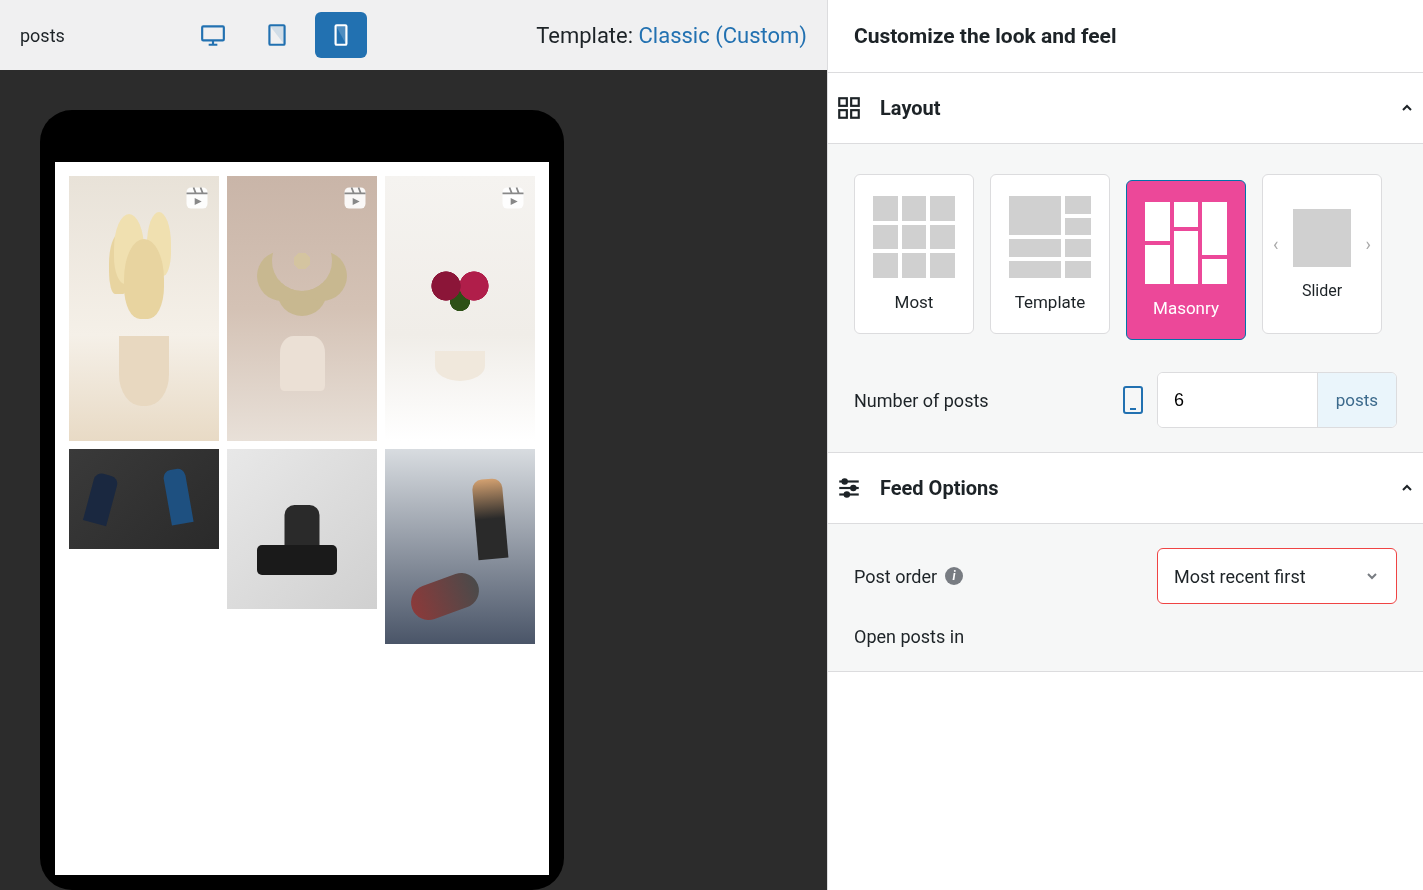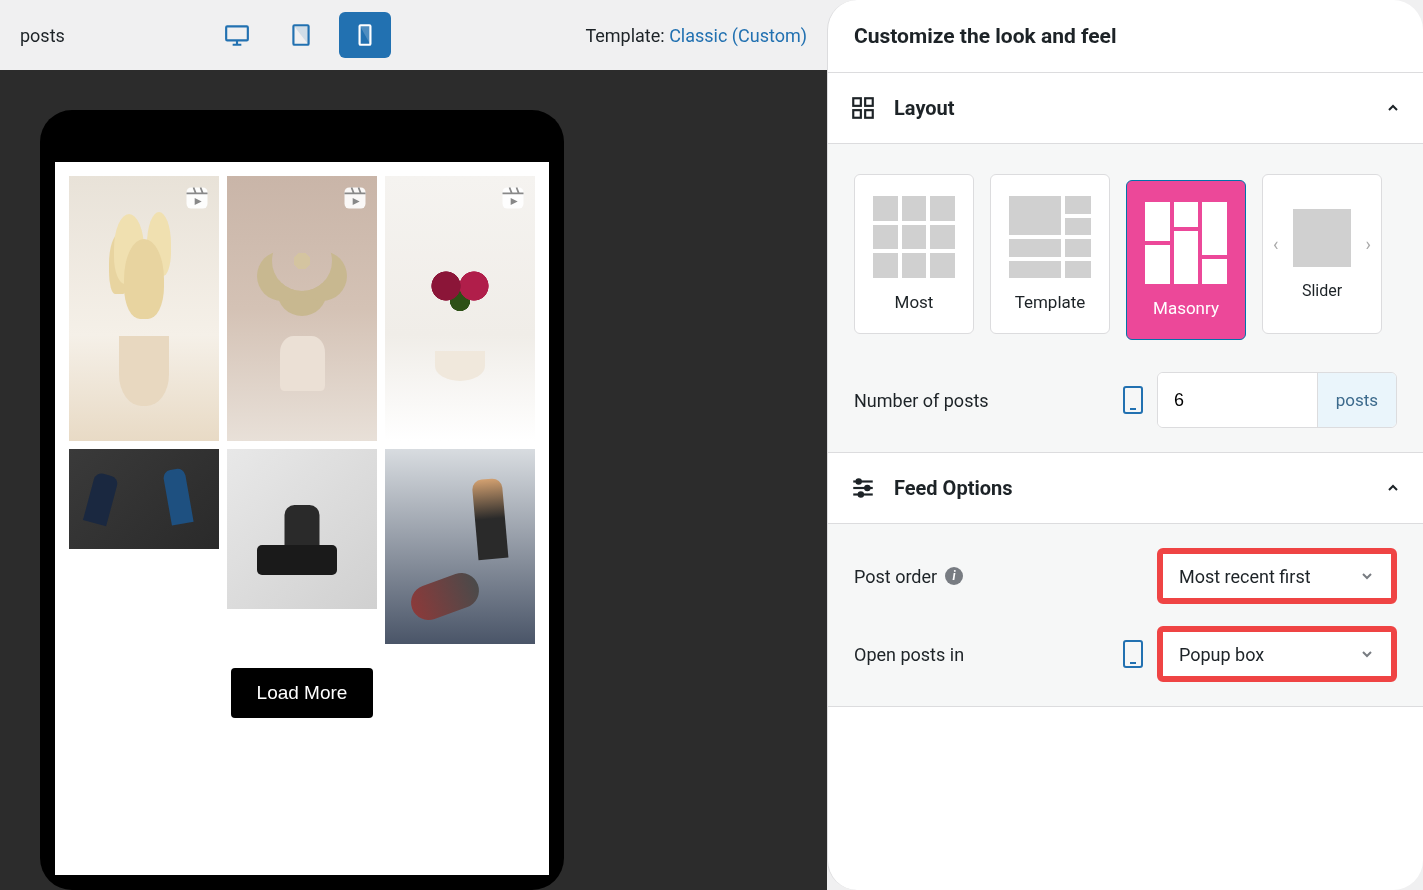--- a/index.html
+++ b/index.html
@@ -5,21 +5,21 @@
 * { box-sizing: border-box; margin: 0; padding: 0; }
 body { font-family: -apple-system, BlinkMacSystemFont, "Segoe UI", Roboto, sans-serif; background: #f0f0f1; color: #1d2327; overflow: hidden; }
 .app { display: flex; width: 1423px; height: 890px; }
 .left-area { flex: 1; display: flex; flex-direction: column; background: #2c2c2c; }
 .topbar { height: 70px; background: #f0f0f1; display: flex; align-items: center; padding: 0 20px; justify-content: space-between; }
 .topbar-left { font-size: 18px; color: #1d2327; }
 .topbar-center { display: flex; gap: 12px; align-items: center; }
 .device-btn { width: 52px; height: 46px; border-radius: 6px; display: flex; align-items: center; justify-content: center; cursor: pointer; }
 .device-btn.active { background: #2271b1; }
 .device-btn svg { width: 26px; height: 26px; }
-.topbar-right { font-size: 18px; color: #1d2327; margin-left: 48px; }
+.topbar-right { font-size: 22px; color: #1d2327; margin-left: 48px; }
 .topbar-right .link { color: #2271b1; cursor: pointer; }
 .preview-wrap { flex: 1; display: flex; align-items: flex-start; justify-content: flex-start; padding: 40px 0 0 40px; }
 .device-frame { width: 524px; height: 780px; background: #000; border-radius: 32px; padding: 52px 15px 15px 15px; }
 .device-screen { width: 100%; height: 100%; background: #fff; overflow: hidden; }
 .feed-grid { padding: 14px 14px 0 14px; display: flex; gap: 8px; }
 .feed-col { flex: 1; display: flex; flex-direction: column; gap: 8px; }
 .feed-item { width: 100%; position: relative; background: #ddd; }
 .feed-item .reel-icon { position: absolute; top: 8px; right: 8px; width: 28px; height: 28px; color: #fff; }
 .img-plant1 { height: 265px; background: linear-gradient(180deg, #e8e2d8 0%, #f5f0e8 60%, #e8dac5 100%); display:flex; align-items:center; justify-content:center; }
 .img-plant1::before { content:""; width:40px; height:80px; background:#e8d4a0; border-radius:50% 50% 40% 40%; box-shadow: -15px -30px 0 -5px #f0e0b0, 15px -35px 0 -8px #f0e0b0, -25px -15px 0 -10px #e8d4a0; position:relative; top:-30px; }
@@ -35,23 +35,23 @@
 .img-gym1::after { content:""; position:absolute; right:30px; top:20px; width:22px; height:55px; background:#1e5080; border-radius:8px 8px 0 0; transform:rotate(-10deg); }
 .img-gym2 { height: 160px; background: linear-gradient(135deg, #e8e8e8 0%, #d0d0d0 100%); position:relative; overflow:hidden; }
 .img-gym2::before { content:""; position:absolute; left:50%; top:35%; width:35px; height:70px; background:#2a2a2a; border-radius:10px 10px 0 0; transform:translateX(-50%); }
 .img-gym2::after { content:""; position:absolute; left:20%; top:60%; width:80px; height:30px; background:#1a1a1a; border-radius:5px; }
 .img-gym3 { height: 195px; background: linear-gradient(180deg, #d8dce0 0%, #4a5568 100%); position:relative; overflow:hidden; }
 .img-gym3::before { content:""; position:absolute; right:30px; top:30px; width:30px; height:80px; background:linear-gradient(180deg, #d2a070 0%, #2a2a2a 50%, #2a2a2a 100%); border-radius:10px 10px 0 0; transform:rotate(-5deg); }
 .img-gym3::after { content:""; position:absolute; left:25px; bottom:30px; width:70px; height:35px; background:linear-gradient(90deg, #8b3a3a 0%, #4a4a4a 100%); border-radius:20px; transform:rotate(-20deg); }
 .load-more-wrap { display: flex; justify-content: center; padding: 24px 0 40px 0; }
 .load-more-btn { background: #000; color: #fff; border: none; padding: 14px 26px; font-size: 19px; border-radius: 4px; cursor: pointer; }
 
-.sidebar { width: 596px; background: #fff; border-left: 1px solid #dcdcde; display: flex; flex-direction: column; overflow-y: auto; border-radius: 30px; }
+.sidebar { width: 596px; background: #fff; border-left: 1px solid #dcdcde; display: flex; flex-direction: column; overflow-y: auto; }
 .sidebar-title { padding: 24px 26px; font-size: 21px; font-weight: 700; color: #1d2327; border-bottom: 1px solid #dcdcde; }
-.section-header { display: flex; align-items: center; justify-content: space-between; padding: 22px 22px; background: #fff; border-bottom: 1px solid #dcdcde; cursor: pointer; }
+.section-header { display: flex; align-items: center; justify-content: space-between; padding: 22px 8px; background: #fff; border-bottom: 1px solid #dcdcde; cursor: pointer; }
 .section-header .sh-left { display: flex; align-items: center; gap: 18px; }
 .section-header .sh-title { font-size: 20px; font-weight: 700; }
 .section-body { background: #f6f7f7; padding: 24px 26px; border-bottom: 1px solid #dcdcde; }
 .layout-options { display: flex; gap: 16px; align-items: center; margin-bottom: 32px; }
 .layout-card { width: 120px; height: 160px; background: #fff; border: 1px solid #dcdcde; border-radius: 6px; display: flex; flex-direction: column; align-items: center; justify-content: center; gap: 14px; cursor: pointer; }
 .layout-card.active { background: #ec4899; border-color: #0073aa; color: #fff; margin-top: 12px; }
 .layout-card .lc-label { font-size: 17px; }
 .layout-preview-grid { width: 82px; height: 82px; display: grid; grid-template-columns: repeat(3, 1fr); grid-template-rows: repeat(3, 1fr); gap: 4px; }
 .layout-preview-grid span { background: #d0d0d0; }
 .layout-preview-highlight { width: 82px; height: 82px; display: grid; grid-template-columns: 2fr 1fr; grid-template-rows: 1fr 1fr 1fr 1fr; gap: 4px; }
@@ -73,21 +73,21 @@
 .slider-arrow.right { right: 10px; }
 .field-row { display: flex; align-items: center; justify-content: space-between; margin-bottom: 22px; }
 .field-row:last-child { margin-bottom: 0; }
 .field-label { font-size: 18px; color: #1d2327; display: flex; align-items: center; gap: 8px; }
 .field-control { display: flex; align-items: center; gap: 14px; }
 .mobile-icon { width: 20px; height: 28px; border: 2.5px solid #2271b1; border-radius: 3px; position: relative; display: inline-block; }
 .mobile-icon::after { content:""; position:absolute; bottom:2px; left:50%; transform:translateX(-50%); width:6px; height:2px; background:#2271b1; }
 .input-with-suffix { display: flex; border: 1px solid #dcdcde; border-radius: 6px; background: #fff; overflow: hidden; width: 240px; height: 56px; }
 .input-with-suffix input { border: none; padding: 0 16px; font-size: 18px; width: 100%; outline: none; }
 .input-with-suffix .suffix { background: #eaf5fb; color: #3c6a8c; padding: 0 18px; display: flex; align-items: center; font-size: 17px; border-left: 1px solid #dcdcde; }
-.select-box { width: 240px; height: 56px; border: 6px solid #ef4444; border-radius: 6px; background: #fff; display: flex; align-items: center; justify-content: space-between; padding: 0 16px; font-size: 18px; cursor: pointer; }
+.select-box { width: 240px; height: 56px; border: 1px solid #ef4444; border-radius: 6px; background: #fff; display: flex; align-items: center; justify-content: space-between; padding: 0 16px; font-size: 18px; cursor: pointer; }
 .info-icon { width: 18px; height: 18px; border-radius: 50%; background: #787c82; color: #fff; display: inline-flex; align-items: center; justify-content: center; font-size: 12px; font-style: italic; font-weight: bold; }
 .chevron { width: 16px; height: 16px; }
 </style>
 </head>
 <body>
 
 <div class="app">
   <div class="left-area">
     <div class="topbar">
       <div class="topbar-left">posts</div>
@@ -146,23 +146,20 @@
               <div class="feed-item img-plant3">
                 <svg class="reel-icon" viewBox="0 0 24 24" fill="#fff">
                     <rect x="3" y="3" width="18" height="18" rx="4" fill="#fff" fill-opacity="0.9"></rect>
                     <path d="M3 8h18M9 3l2 5M15 3l2 5" stroke="#888" stroke-width="1.5" fill="none"></path>
                     <polygon points="10,12 10,18 16,15" fill="#888"></polygon>
                   </svg>
               </div>
               <div class="feed-item img-gym3"></div>
             </div>
           </div>
-          <div class="load-more-wrap">
-            <button class="load-more-btn">Load More</button>
-          </div>
         </div>
       </div>
     </div>
   </div>
 
   <div class="sidebar">
     <div class="sidebar-title">Customize the look and feel</div>
 
     <div class="section-header">
       <div class="sh-left">
@@ -266,25 +263,16 @@
           <div class="select-box">
             <span>Most recent first</span>
             <svg class="chevron" viewBox="0 0 24 24" fill="none" stroke="#787c82" stroke-width="3">
                 <polyline points="6 9 12 15 18 9"></polyline>
               </svg>
           </div>
         </div>
       </div>
       <div class="field-row">
         <div class="field-label">Open posts in</div>
-        <div class="field-control">
-          <span class="mobile-icon"></span>
-          <div class="select-box">
-            <span>Popup box</span>
-            <svg class="chevron" viewBox="0 0 24 24" fill="none" stroke="#787c82" stroke-width="3">
-                <polyline points="6 9 12 15 18 9"></polyline>
-              </svg>
-          </div>
-        </div>
       </div>
     </div>
   </div>
 </div>
 
 </body></html>

